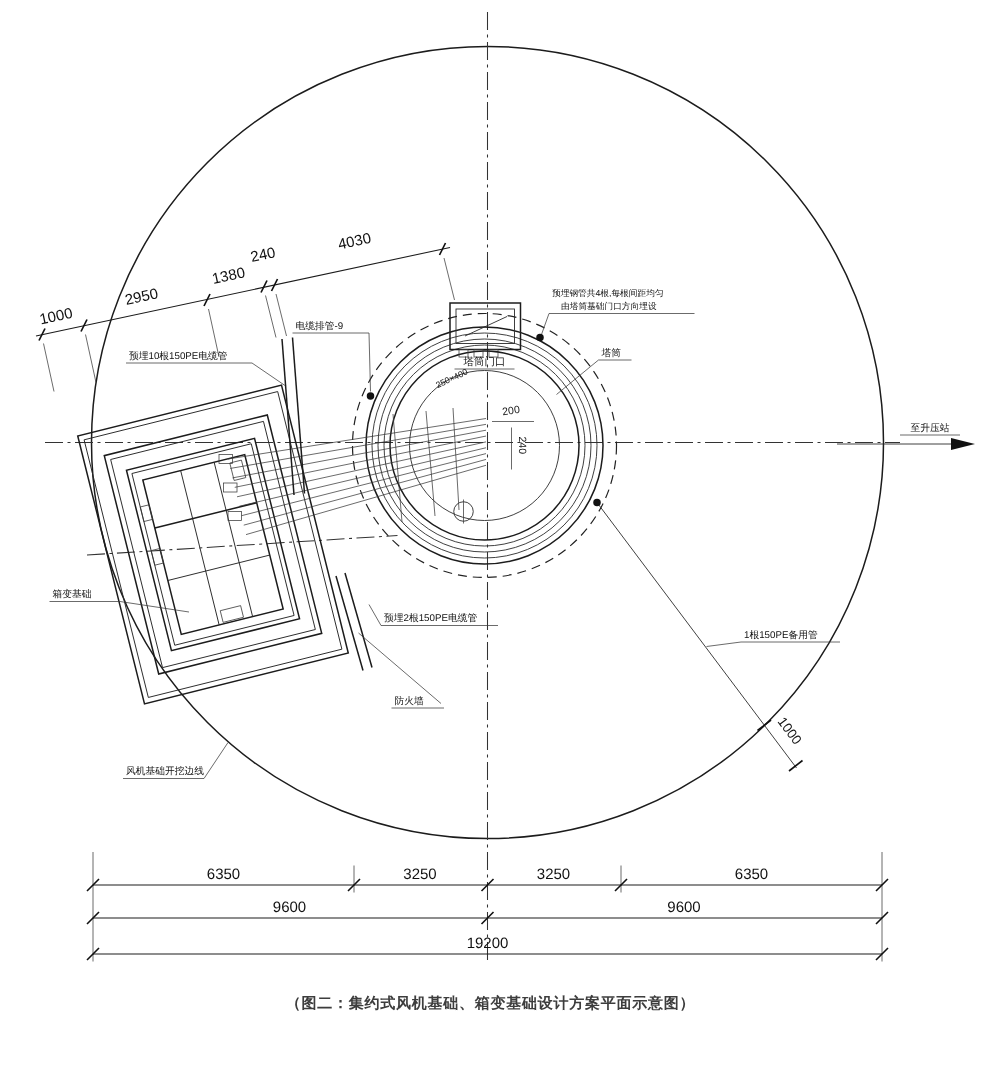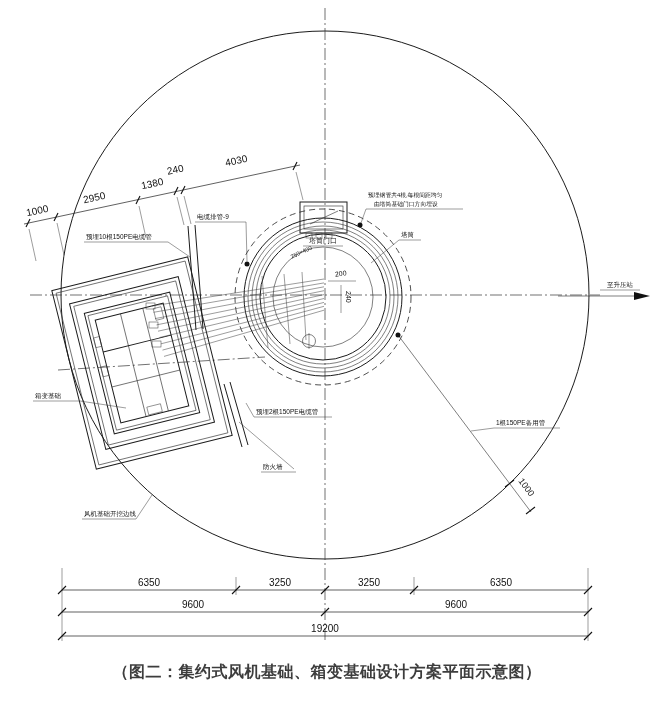--- a/index.html
+++ b/index.html
@@ -1,20 +1,20 @@
 <!DOCTYPE html>
 <html><head>
 <meta charset="utf-8">
 <style>
   html,body{margin:0;padding:0;background:#ffffff;}
   .page{position:relative;width:654px;height:710px;background:#fff;overflow:hidden;
         font-family:"Liberation Sans", sans-serif;}
   svg{position:absolute;left:0;top:0;}
   .caption{position:absolute;left:0;top:662px;width:654px;text-align:center;
-           font-size:16px;font-weight:600;color:#3d3d3d;letter-spacing:.5px;}
+           font-size:10px;font-weight:600;color:#3d3d3d;letter-spacing:.5px;}
   text{fill:#111;font-family:"Liberation Sans", sans-serif;}
   .ln   {stroke:#1c1c1c;stroke-width:1;fill:none;}
   .thin {stroke:#2a2a2a;stroke-width:.6;fill:none;}
   .hair {stroke:#3a3a3a;stroke-width:.5;fill:none;}
   .cl   {stroke:#333;stroke-width:.7;fill:none;stroke-dasharray:12 3 2 3;}
   .dash {stroke:#222;stroke-width:.8;fill:none;stroke-dasharray:6 4;}
   .dim  {stroke:#1c1c1c;stroke-width:.7;fill:none;}
   .tick {stroke:#111;stroke-width:1.1;}
   .dot  {fill:#111;stroke:none;}
   .t10{font-size:10px;} .t9{font-size:9px;} .t7{font-size:7px;}

